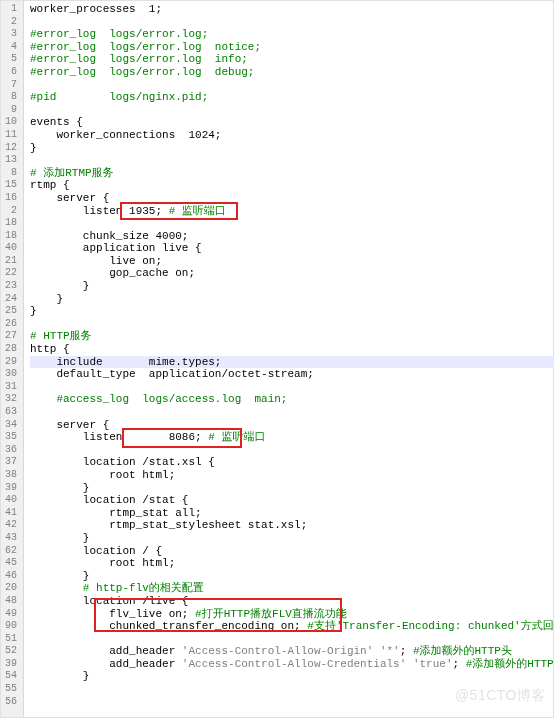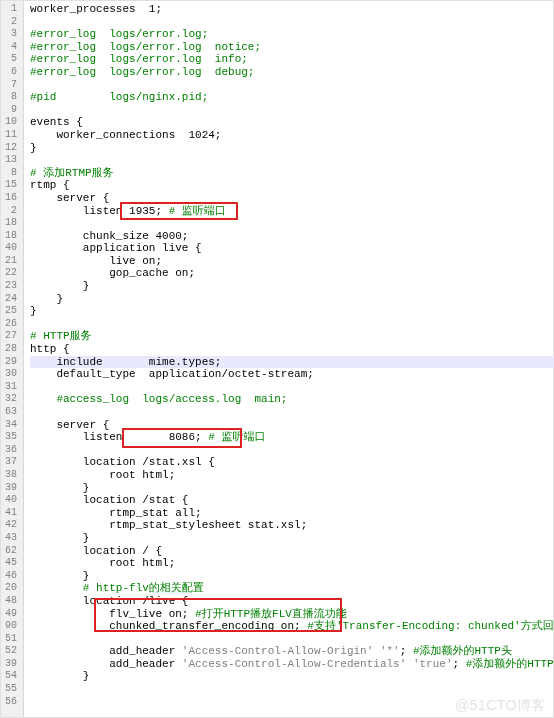--- a/index.html
+++ b/index.html
@@ -42,21 +42,21 @@
   .num { color: #000; }
   .hl-line { background: #e8e8ff; }
   .box-red {
     position: absolute;
     border: 2px solid #dd2222;
     pointer-events: none;
   }
   .watermark {
     position: absolute;
     right: 8px;
-    bottom: 6px;
+    bottom: 16px;
     font-family: Arial, sans-serif;
     font-size: 14px;
     color: rgba(0,0,0,0.12);
     letter-spacing: 0.5px;
   }
 </style>
 </head>
 <body>
 
 <div class="editor">

